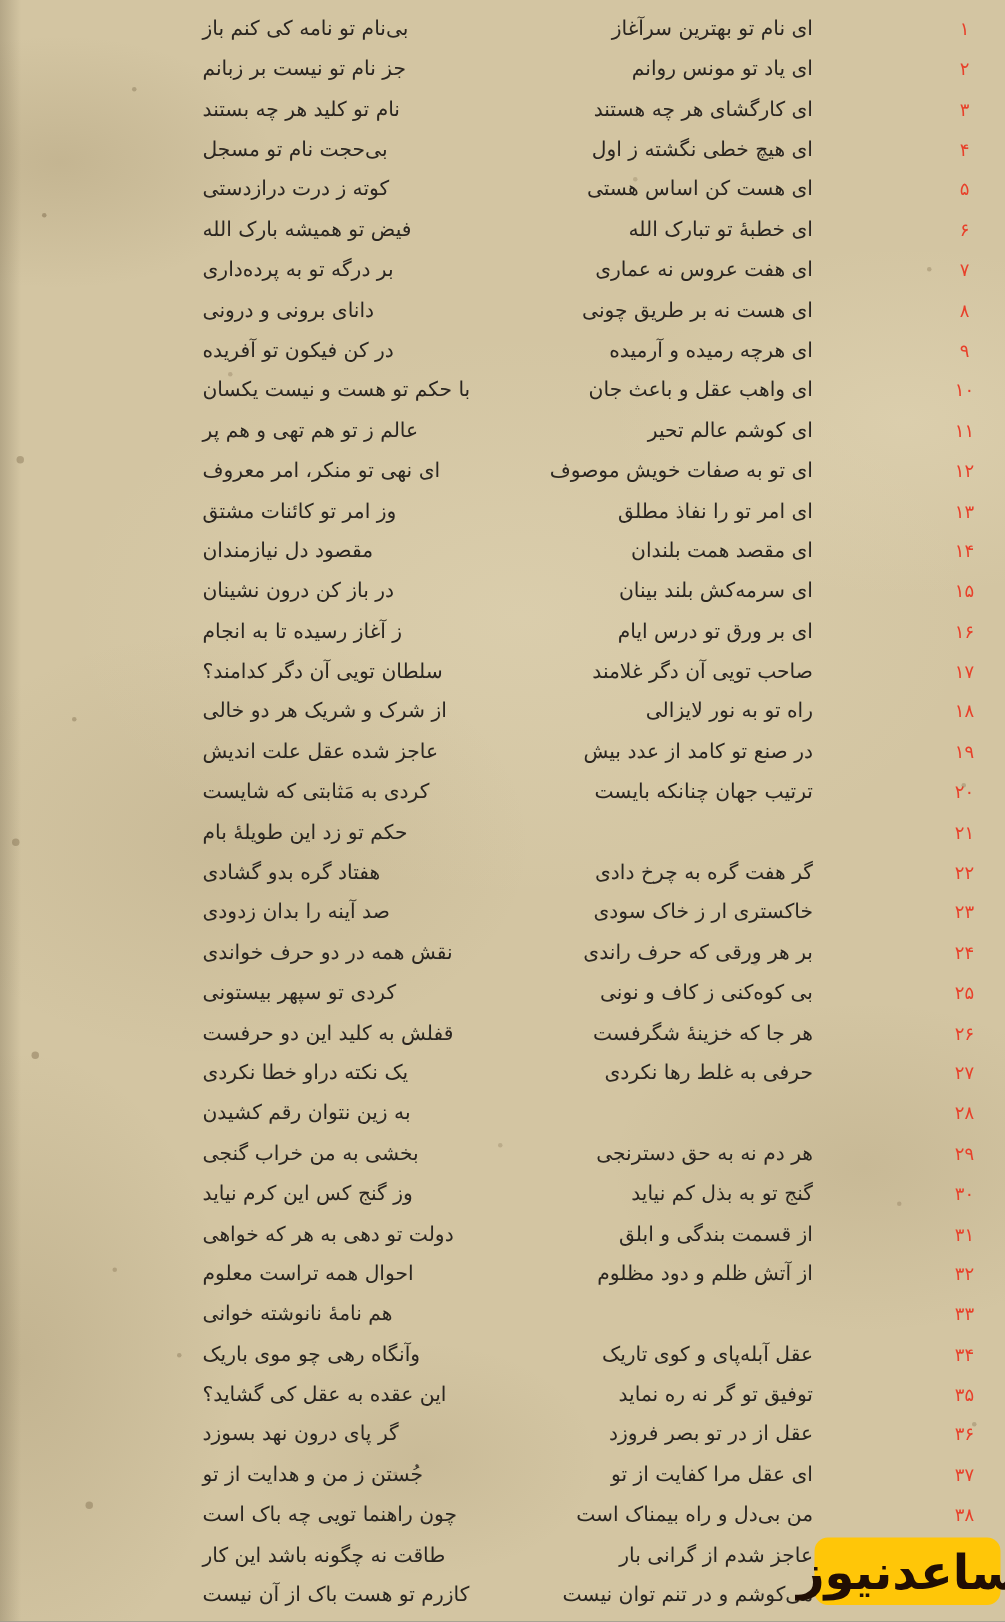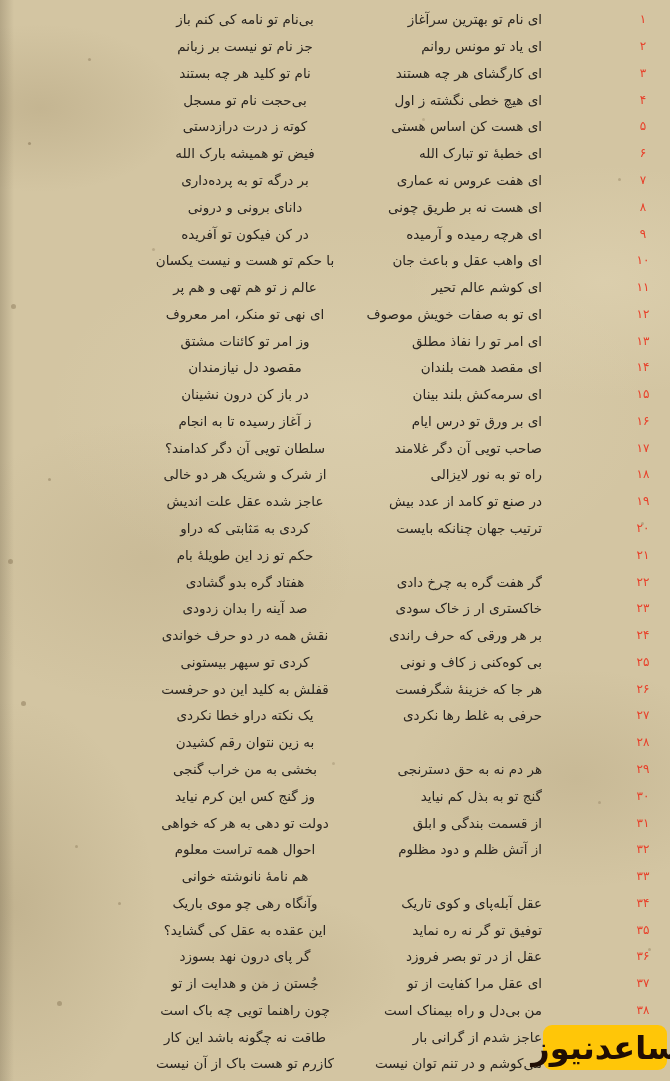--- a/index.html
+++ b/index.html
@@ -38,21 +38,21 @@
   .verse-row{
     position:absolute;width:100%;height:27px;line-height:27px;
     direction:rtl;
     font-size:13.5px;color:var(--ink,#2b2620);
   }
   .num{
     position:absolute;right:14px;width:26px;text-align:center;
     color:var(--num,#e8402a);font-size:12px;
   }
   .h1{position:absolute;left:322px;width:220px;text-align:right;white-space:nowrap;}
-  .h2{position:absolute;left:135px;width:220px;text-align:center;white-space:nowrap;}
+  .h2{position:absolute;left:135px;width:220px;text-align:left;white-space:nowrap;}
   .logo{
     position:absolute;right:3px;bottom:11px;
     width:124px;height:45px;
     background:var(--logo-bg,#ffc608);
     border-radius:9px;
     display:flex;align-items:center;justify-content:center;
     direction:rtl;font-weight:bold;font-size:32px;
     color:var(--logo-ink,#200e04);
     z-index:5;
   }
@@ -153,21 +153,21 @@
     <span class="h2">از شرک و شریک هر دو خالی</span>
   </div>
       <div class="verse-row" style="top: 488.26px;">
     <span class="num">۱۹</span>
     <span class="h1">در صنع تو کامد از عدد بیش</span>
     <span class="h2">عاجز شده عقل علت اندیش</span>
   </div>
       <div class="verse-row" style="top: 515.03px;">
     <span class="num">۲۰</span>
     <span class="h1">ترتیب جهان چنانکه بایست</span>
-    <span class="h2">کردی به مَثابتی که دراو</span>
+    <span class="h2">کردی به مَثابتی که شایست</span>
   </div>
       <div class="verse-row" style="top: 541.8px;">
     <span class="num">۲۱</span>
     <span class="h2">حکم تو زد این طویلۀ بام</span>
   </div>
       <div class="verse-row" style="top: 568.57px;">
     <span class="num">۲۲</span>
     <span class="h1">گر هفت گره به چرخ دادی</span>
     <span class="h2">هفتاد گره بدو گشادی</span>
   </div>

